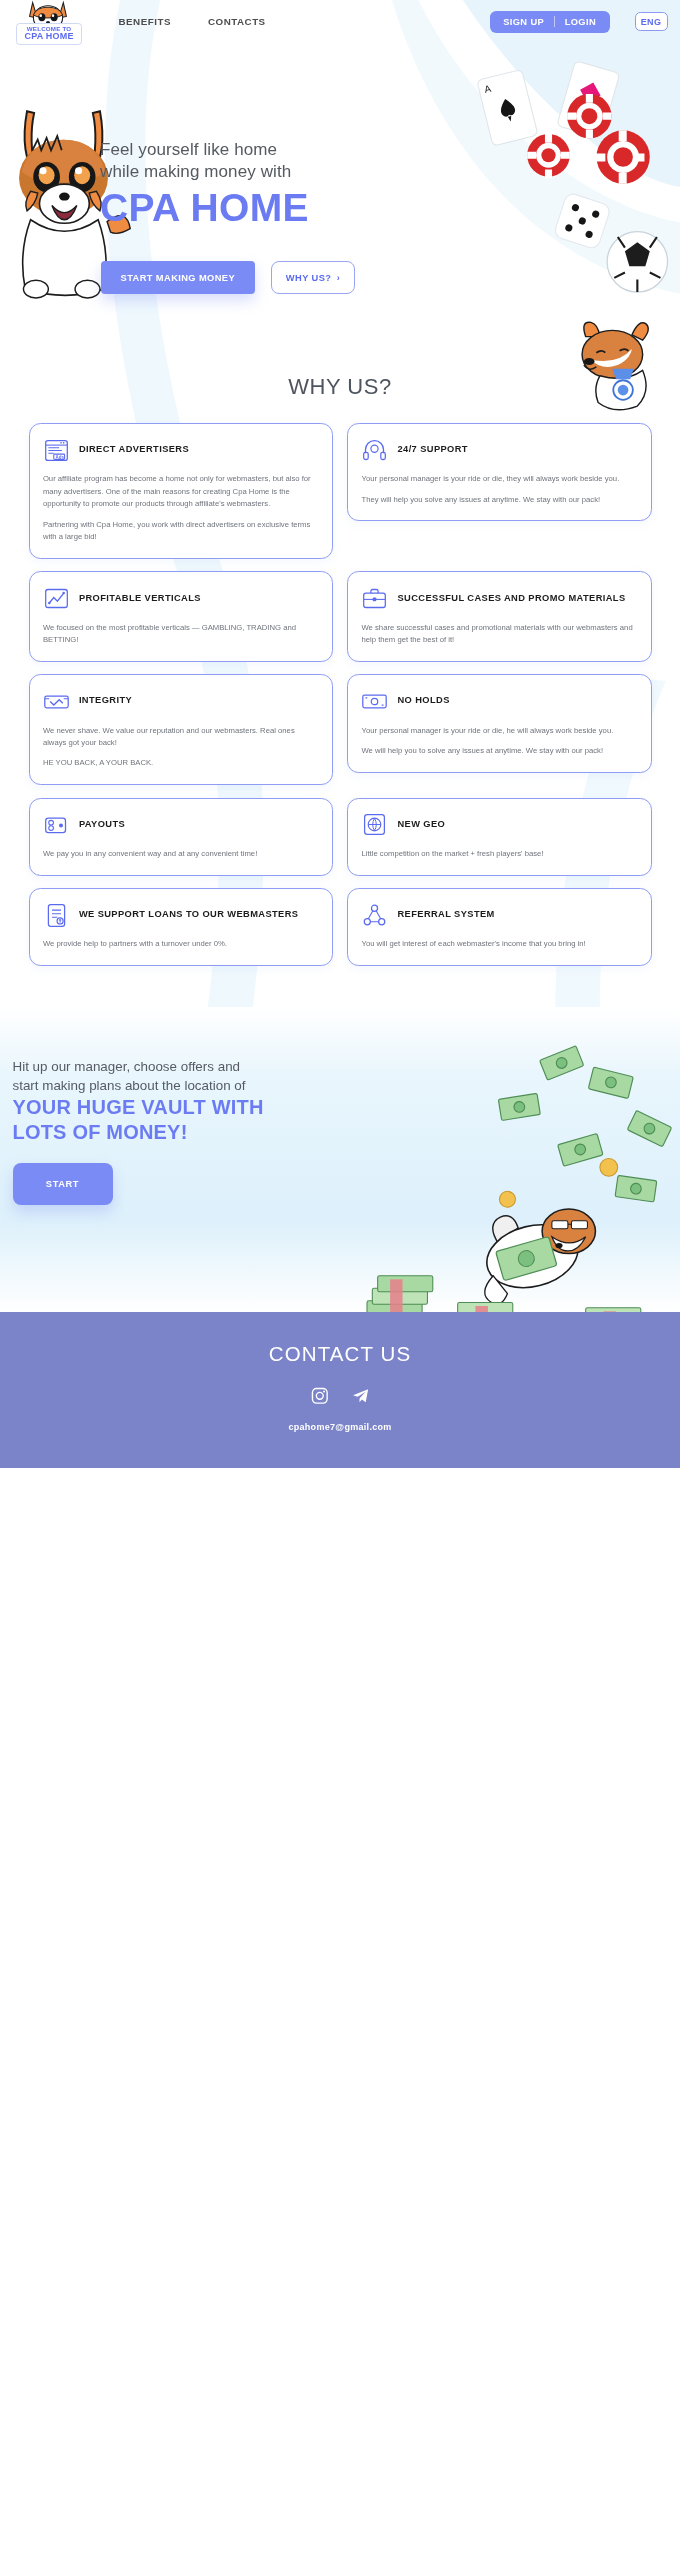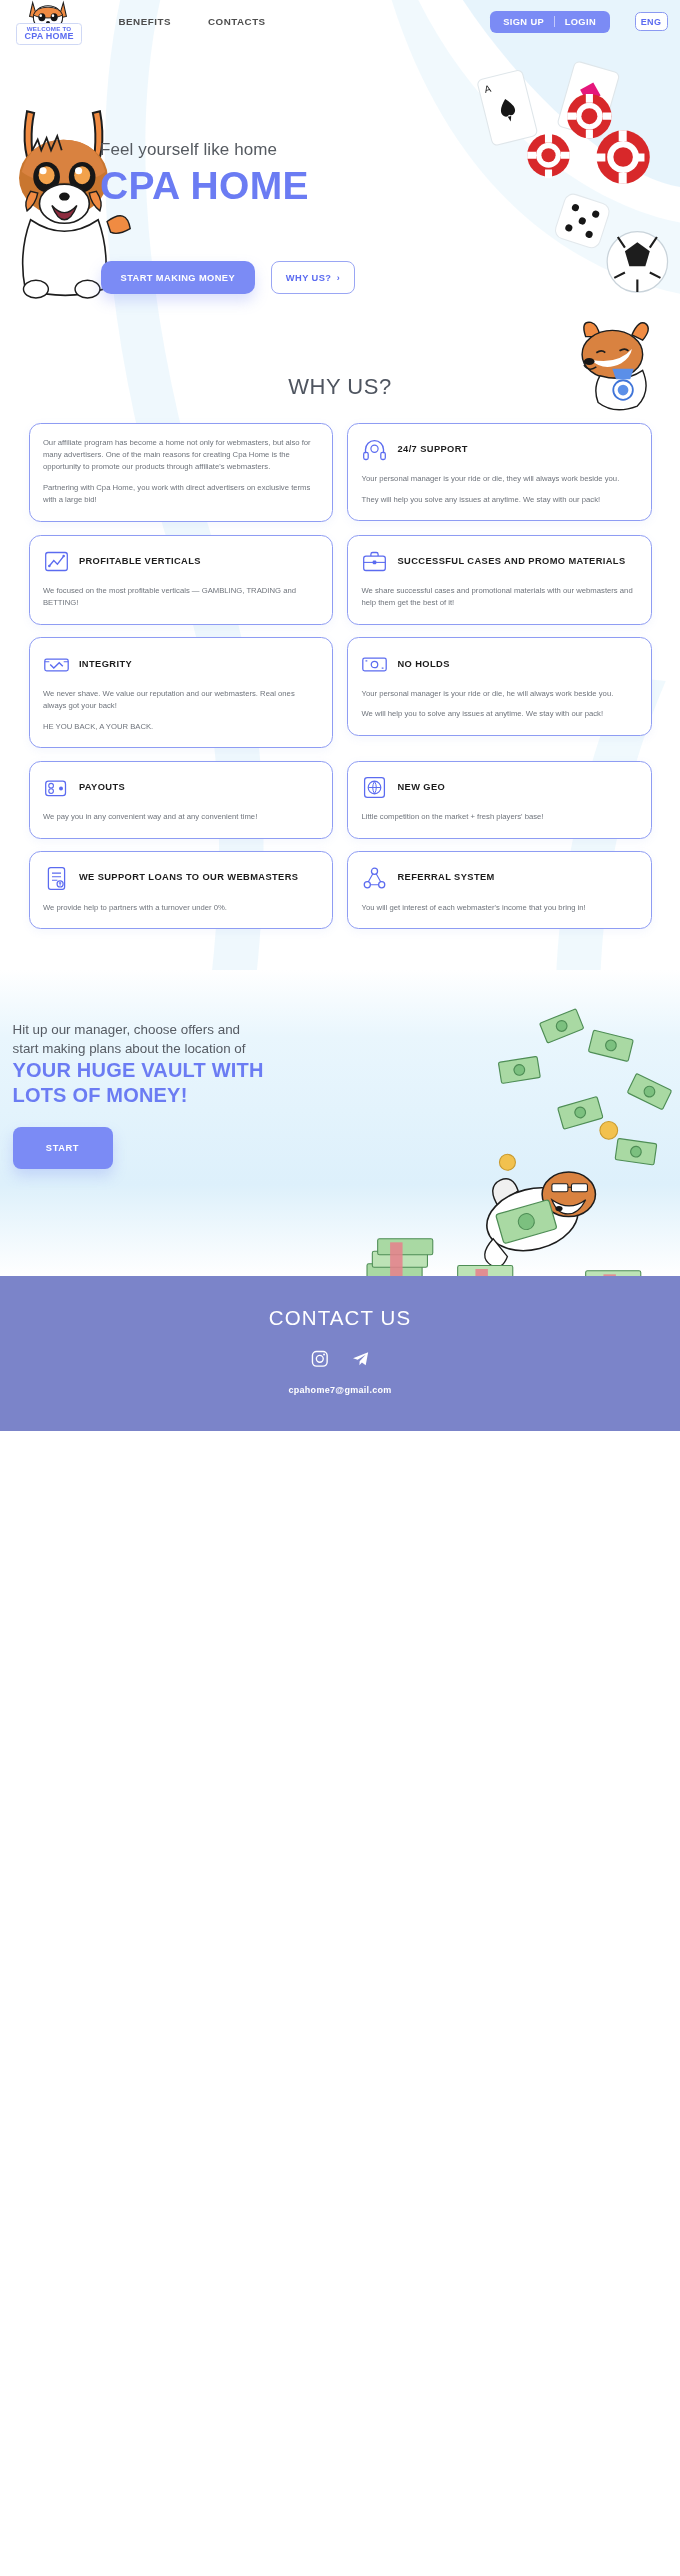--- a/index.html
+++ b/index.html
@@ -61,21 +61,21 @@
   .hero-sub {
     font-size:17px; line-height:1.28; color:#555a60; font-weight:400;
     letter-spacing:0.1px;
   }
   .hero-title {
     font-size:39px; font-weight:700; color:#6b7cf3;
     letter-spacing:0.4px; line-height:1.05; margin-top:5.3px;
   }
   .hero-btns { position:absolute; left:101px; top:218px; display:flex; gap:16px; align-items:center; }
   .btn-primary {
-    background:#7b8bf5; color:#fff; border:0; border-radius:10px;
+    background:#7b8bf5; color:#fff; border:0; border-radius:4px;
     font-family:inherit; font-size:9.3px; font-weight:700; letter-spacing:0.4px;
     padding:11.6px 19.6px; cursor:pointer;
     box-shadow:0 7.1px 14.2px rgba(123,139,245,.28);
   }
   .btn-ghost {
     background:#fff; color:#5b6bf0; border:0.9px solid #9aa6f4; border-radius:8px;
     font-family:inherit; font-size:9.3px; font-weight:700; letter-spacing:0.4px;
     padding:10.7px 14.2px; cursor:pointer;
     display:flex; align-items:center; gap:5.3px;
   }
@@ -227,20 +227,21 @@
       <path d="M40 150 q38 26 76 0 q14 40 6 78 q-42 14-88 0 q-8-40 6-78z" fill="#ffffff" stroke="#1d1d1d" stroke-width="1.8"></path>
       <ellipse cx="46" cy="228" rx="14" ry="10" fill="#fff" stroke="#1d1d1d" stroke-width="1.6"></ellipse>
       <ellipse cx="104" cy="228" rx="14" ry="10" fill="#fff" stroke="#1d1d1d" stroke-width="1.6"></ellipse>
       <ellipse cx="138" cy="216" rx="17" ry="12" fill="#fff" stroke="#1d1d1d" stroke-width="1.6" transform="rotate(-20 138 216)"></ellipse>
       <ellipse cx="143" cy="218" rx="6" ry="7" fill="#e4628d"></ellipse>
       <path d="M126 152 q22-16 26 8 q-14 8-22 4z" fill="#f08b42" stroke="#1d1d1d" stroke-width="1.6"></path>
     </svg>
 
     <div class="hero-text">
       <div class="hero-sub">Feel yourself like home</div>
+      <div class="hero-sub">while making money with</div>
       <div class="hero-title">CPA HOME</div>
     </div>
 
     <div class="hero-btns">
       <button class="btn-primary">START MAKING MONEY</button>
       <button class="btn-ghost">
         <span>WHY US?</span>
         <span class="chev">›</span>
       </button>
     </div>
@@ -304,20 +305,32 @@
       <circle cx="64" cy="82" r="11" fill="#fff" stroke="#3f74d8" stroke-width="2"></circle>
       <circle cx="64" cy="82" r="6" fill="#5b8fe8"></circle>
       <path d="M56 70 l-4-12 h24 l-4 12z" fill="#5b8fe8"></path>
     </svg>
     <div class="why-title">WHY US?</div>
   </div>
 
   <div class="cards">
 
     <div class="card">
+      <div class="card-head">
+        <svg class="card-icon" viewBox="0 0 30 30">
+          <rect x="3" y="4" width="24" height="22" rx="2.5" fill="none" stroke="#5b6bf0" stroke-width="1.4"></rect>
+          <path d="M3 9 h24" stroke="#5b6bf0" stroke-width="1.2"></path>
+          <circle cx="20" cy="6.5" r=".9" fill="#5b6bf0"></circle>
+            <circle cx="23" cy="6.5" r=".9" fill="#5b6bf0"></circle>
+          <path d="M6 12 h12 M6 15 h15 M6 18 h6" stroke="#5b6bf0" stroke-width="1.2"></path>
+          <rect x="12" y="19" width="12" height="6" rx="1" fill="none" stroke="#5b6bf0" stroke-width="1.2"></rect>
+          <text x="14" y="24" font-size="5" font-family="Liberation Sans" font-weight="700" fill="#5b6bf0">Ads</text>
+        </svg>
+        <div class="card-title">DIRECT ADVERTISERS</div>
+      </div>
       <div class="card-body">
         <p>Our affiliate program has become a home not only for webmasters, but also for many advertisers. One of the main reasons for creating Cpa Home is the opportunity to promote our products through affiliate's webmasters.</p>
         <p>Partnering with Cpa Home, you work with direct advertisers on exclusive terms with a large bid!</p>
       </div>
     </div>
 
     <div class="card">
       <div class="card-head">
         <svg class="card-icon" viewBox="0 0 30 30">
           <path d="M5 18 v-4 a10 10 0 0 1 20 0 v4" fill="none" stroke="#5b6bf0" stroke-width="1.5"></path>

